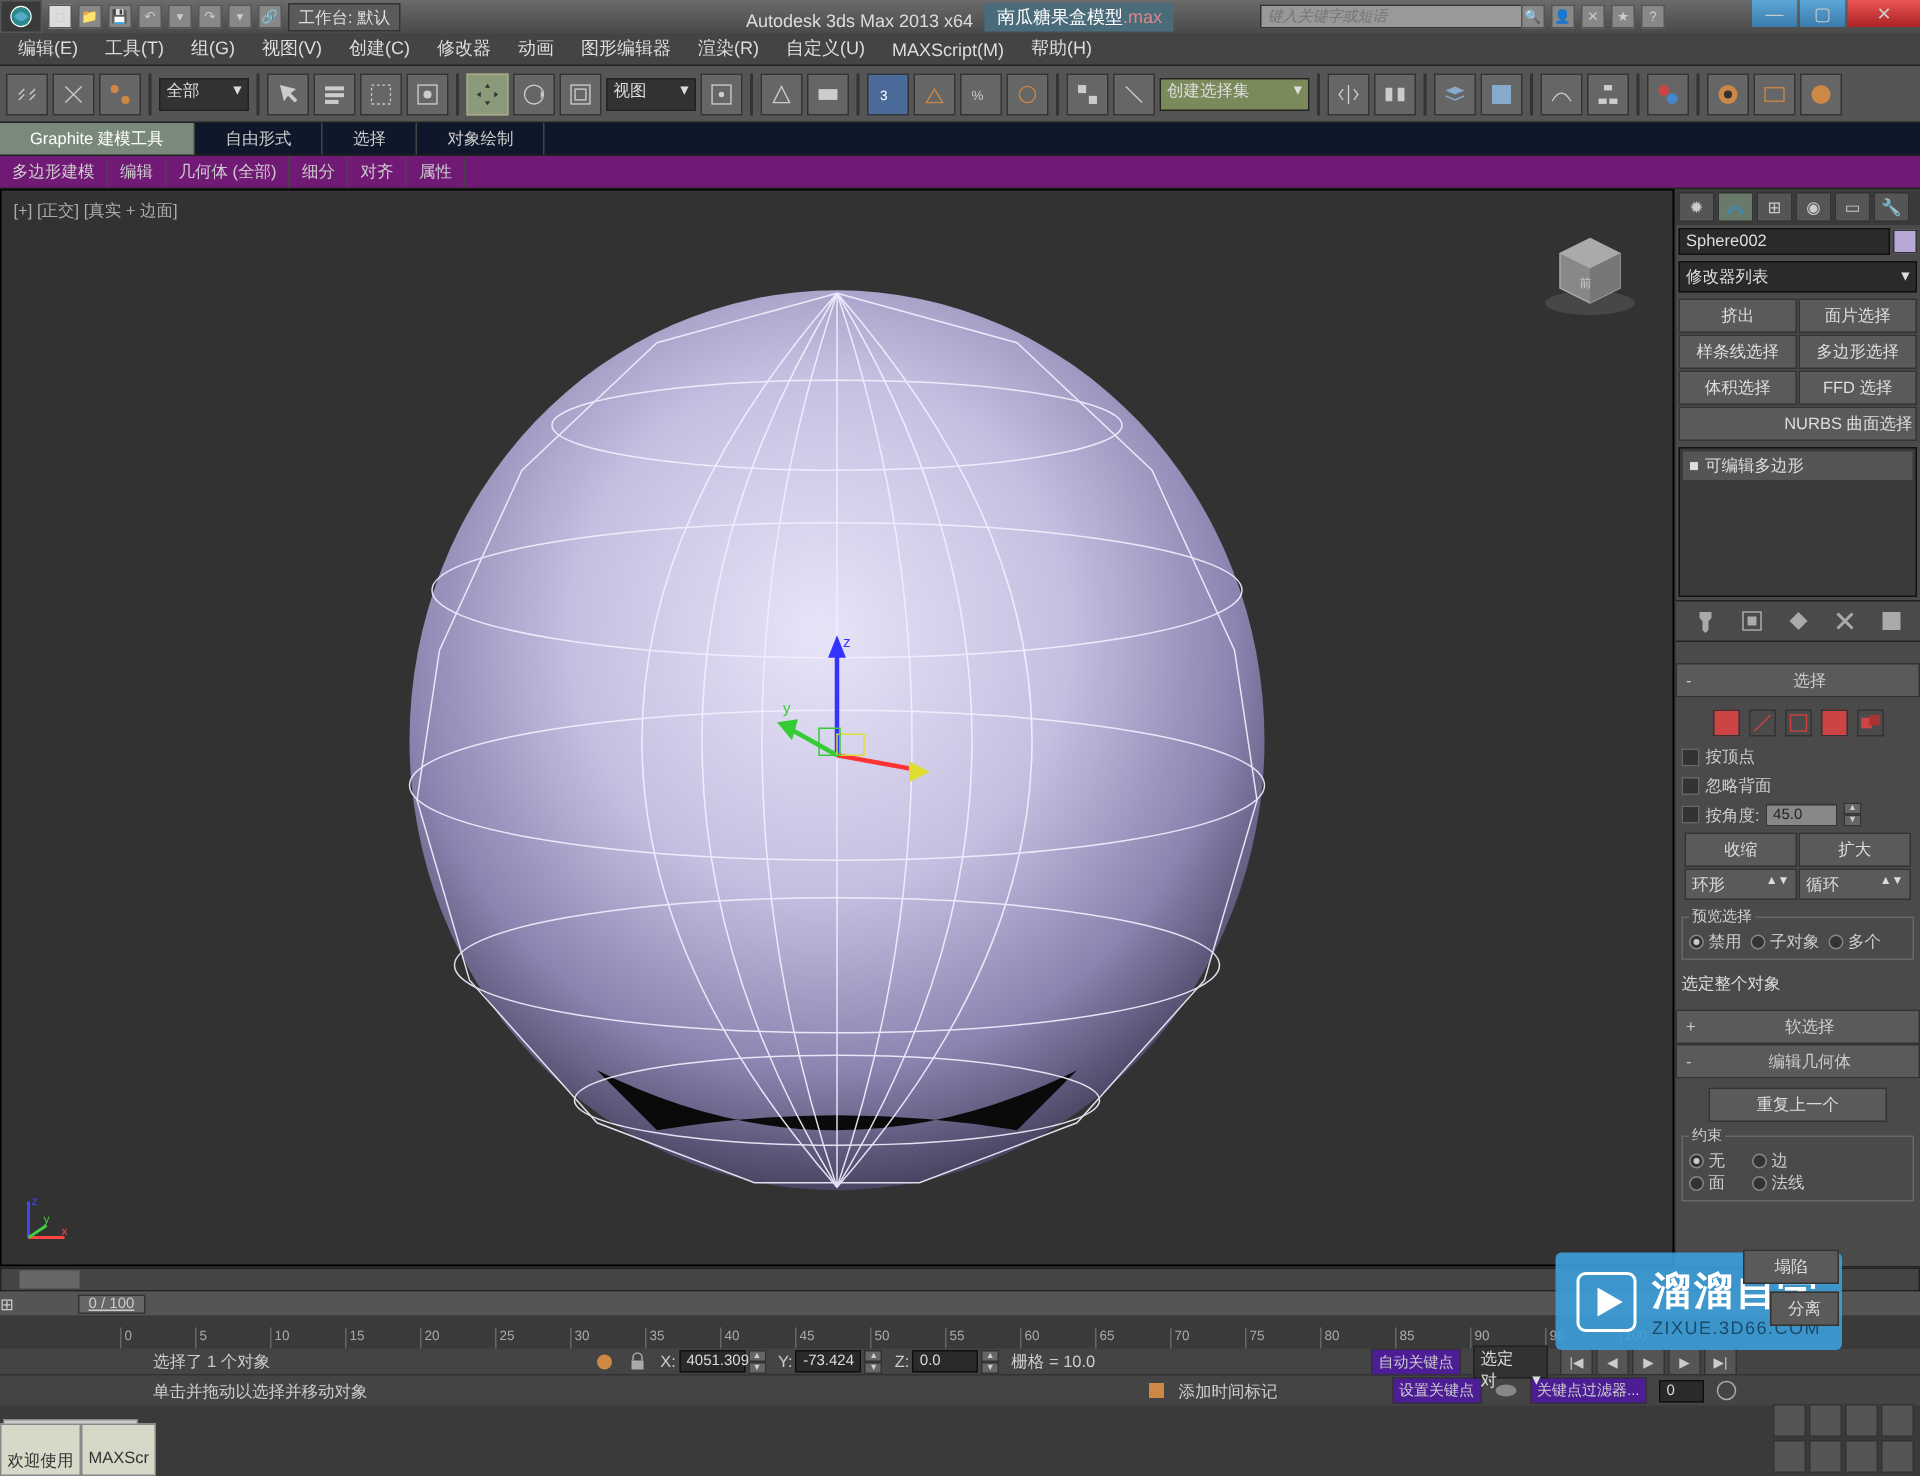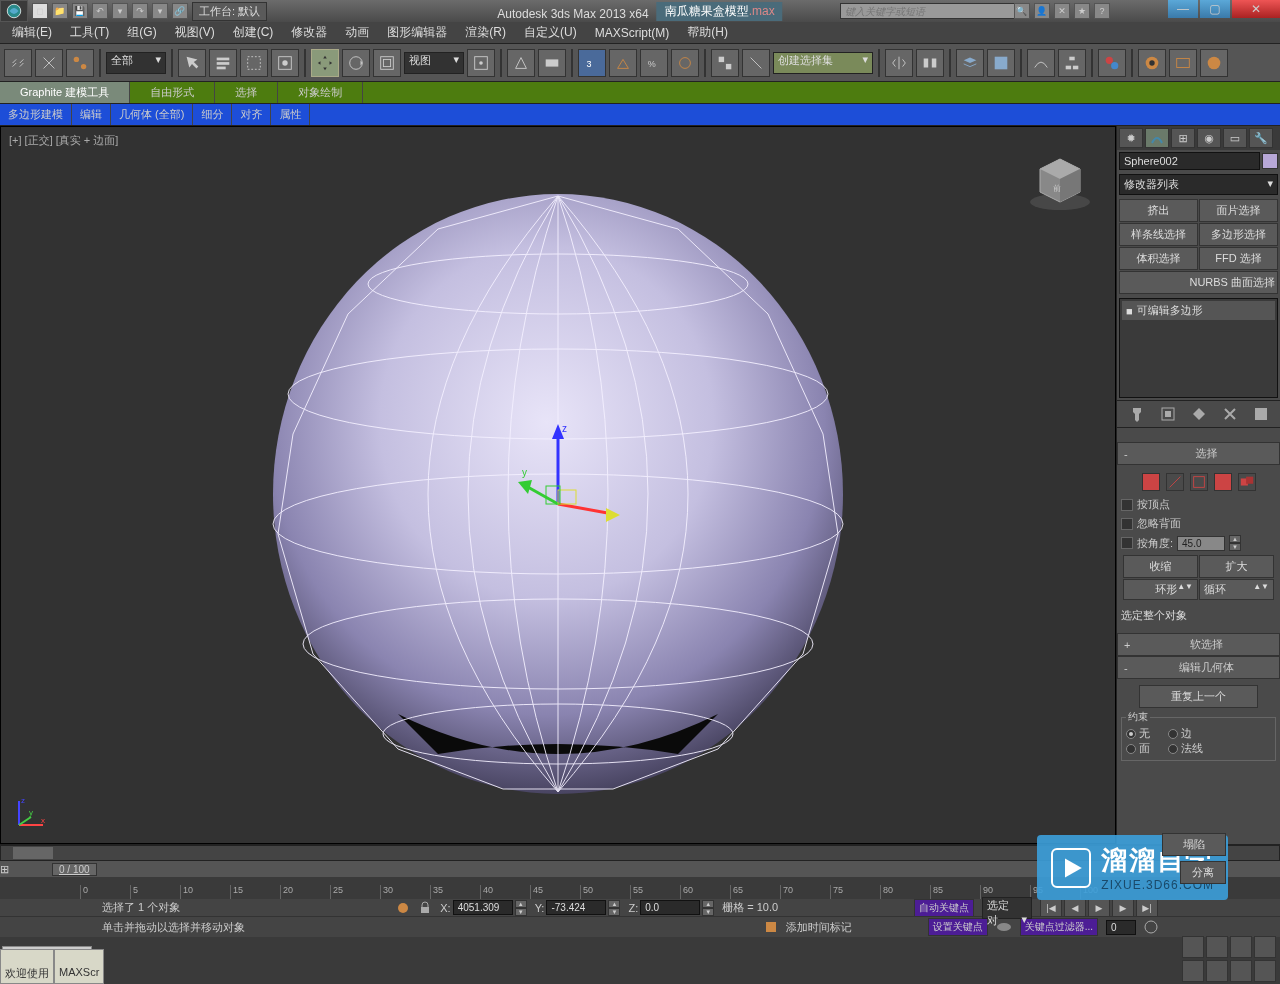--- a/index.html
+++ b/index.html
@@ -25,24 +25,24 @@
 .menubar { height: 22px; background: #444; display: flex; align-items: center; padding: 0 4px; gap: 2px; border-bottom: 1px solid #222; }
 .menu-item { padding: 2px 8px; color: #ddd; font-size: 12px; }
 .toolbar { height: 38px; background: #555; border-bottom: 1px solid #222; display: flex; align-items: center; padding: 0 4px; gap: 3px; }
 .tool-btn { width: 28px; height: 28px; background: #666; border: 1px solid #333; display: flex; align-items: center; justify-content: center; }
 .tool-btn.active { background: #8a9a7a; border-color: #aa8; }
 .tool-btn.blue { background: #4a6a9a; }
 .tool-btn svg { width: 18px; height: 18px; }
 .tool-sep { width: 2px; height: 28px; background: #333; margin: 0 2px; }
 .tool-dropdown { height: 22px; background: #323232; border: 1px solid #222; color: #ddd; padding: 0 18px 0 4px; font-size: 11px; position: relative; }
 .tool-dropdown::after { content: "▾"; position: absolute; right: 4px; }
-.ribbon-tabs { height: 22px; background: #4d7c0f; display: flex; align-items: center; border-bottom: 1px solid #222; }
+.ribbon-tabs { height: 22px; background: #0f172a; display: flex; align-items: center; border-bottom: 1px solid #222; }
 .ribbon-tab { padding: 3px 20px; color: #ccc; font-size: 11px; border-right: 1px solid #444; }
 .ribbon-tab.active { background: #7a8a7a; color: #fff; }
-.ribbon-sub { height: 22px; background: #1d4ed8; display: flex; align-items: center; border-bottom: 1px solid #222; }
+.ribbon-sub { height: 22px; background: #701a75; display: flex; align-items: center; border-bottom: 1px solid #222; }
 .ribbon-sub-item { padding: 3px 8px; color: #ccc; font-size: 11px; border-right: 1px solid #444; }
 .main-area { display: flex; height: 718px; }
 .viewport { flex: 1; background: #323232; position: relative; border: 1px solid #000; }
 .viewport-label { position: absolute; top: 6px; left: 8px; color: #aaa; font-size: 11px; }
 .viewcube { position: absolute; top: 20px; right: 20px; width: 70px; height: 70px; }
 .axis-indicator { position: absolute; bottom: 10px; left: 10px; width: 40px; height: 40px; }
 .sphere-container { position: absolute; top: 50%; left: 50%; transform: translate(-50%, -50%); }
 .gizmo { position: absolute; top: 50%; left: 50%; transform: translate(-50%, -50%); }
 .right-panel { width: 164px; background: #4a4a4a; border-left: 1px solid #222; display: flex; flex-direction: column; overflow: hidden; }
 .panel-tabs { height: 24px; background: #3a3a3a; display: flex; align-items: center; gap: 2px; padding: 2px; }
@@ -76,21 +76,21 @@
 .timeline-area { background: #444; border-top: 1px solid #222; }
 .timeline-row { height: 16px; display: flex; align-items: center; position: relative; background: #555; }
 .frame-marker { position: absolute; left: 52px; background: #666; border: 1px solid #333; padding: 0 6px; font-size: 10px; text-decoration: underline; }
 .scrollbar { height: 16px; background: #444; border: 1px solid #222; position: relative; }
 .scroll-thumb { position: absolute; left: 12px; width: 40px; height: 12px; top: 1px; background: #666; }
 .ruler { height: 22px; background: #3a3a3a; display: flex; align-items: flex-end; position: relative; padding-left: 80px; }
 .tick { position: absolute; bottom: 0; color: #aaa; font-size: 9px; border-left: 1px solid #666; padding-left: 2px; height: 14px; }
 .status-area { background: #444; }
 .status-row1 { height: 18px; display: flex; align-items: center; gap: 8px; padding: 0 4px; font-size: 11px; border-bottom: 1px solid #333; }
 .coord-group { display: flex; align-items: center; gap: 2px; }
-.coord-field { background: #2a2a2a; border: 1px solid #111; padding: 1px 4px; width: 60px; color: #ddd; font-size: 10px; }
+.coord-field { background: #2a2a2a; border: 1px solid #111; padding: 1px 4px; width: 44px; color: #ddd; font-size: 10px; }
 .status-row2 { height: 20px; display: flex; align-items: center; padding: 0 4px; gap: 8px; font-size: 11px; }
 .welcome-box { position: absolute; bottom: 2px; left: 2px; display: flex; }
 .welcome-tab { background: #d8d8c8; color: #333; border: 1px solid #888; padding: 16px 4px 2px 4px; font-size: 11px; }
 .watermark { position: absolute; bottom: 84px; right: 52px; display: flex; align-items: center; gap: 10px; background: rgba(60,160,220,0.9); padding: 8px 14px; border-radius: 4px; }
 .watermark-icon { width: 40px; height: 40px; border: 2px solid #fff; border-radius: 6px; display: flex; align-items: center; justify-content: center; }
 .watermark-text { display: flex; flex-direction: column; }
 .watermark-main { font-size: 26px; color: #fff; font-weight: bold; letter-spacing: 2px; }
 .watermark-sub { font-size: 12px; color: #1a4a6a; letter-spacing: 1px; }
 .nav-controls { position: absolute; right: 4px; bottom: 2px; display: grid; grid-template-columns: repeat(4, 22px); gap: 2px; }
 .nav-btn { width: 22px; height: 22px; background: #555; border: 1px solid #333; }
@@ -510,29 +510,46 @@
             <div class="spinner">45.0</div>
             <div class="spinner-btns">
               <div class="spinner-btn">▲</div>
               <div class="spinner-btn">▼</div>
             </div>
           </div>
       </div>
       <div class="btn-grid">
         <div class="panel-btn">收缩</div>
         <div class="panel-btn">扩大</div>
-        <div class="panel-btn" style="display:flex;justify-content:flex-end;padding:2px 4px">
+        <div class="panel-btn" style="display:flex;justify-content:space-between;padding:2px 4px">
             <span>环形</span>
             <span style="font-size:8px">▲▼</span>
           </div>
         <div class="panel-btn" style="display:flex;justify-content:space-between;padding:2px 4px">
             <span>循环</span>
             <span style="font-size:8px">▲▼</span>
           </div>
       </div>
+      <fieldset>
+        <legend>预览选择</legend>
+        <div style="display:flex;gap:6px">
+          <div class="radio-row">
+              <span class="radio checked"></span>
+              <span>禁用</span>
+            </div>
+          <div class="radio-row">
+              <span class="radio"></span>
+              <span>子对象</span>
+            </div>
+          <div class="radio-row">
+              <span class="radio"></span>
+              <span>多个</span>
+            </div>
+        </div>
+      </fieldset>
       <div style="text-align:left;padding:6px 0;color:#ddd">选定整个对象</div>
     </div>
     <div class="rollout-header">
         <span class="pm">+</span>
         <span style="flex:1;text-align:center">软选择</span>
       </div>
     <div class="rollout-header">
         <span class="pm">-</span>
         <span style="flex:1;text-align:center">编辑几何体</span>
       </div>

